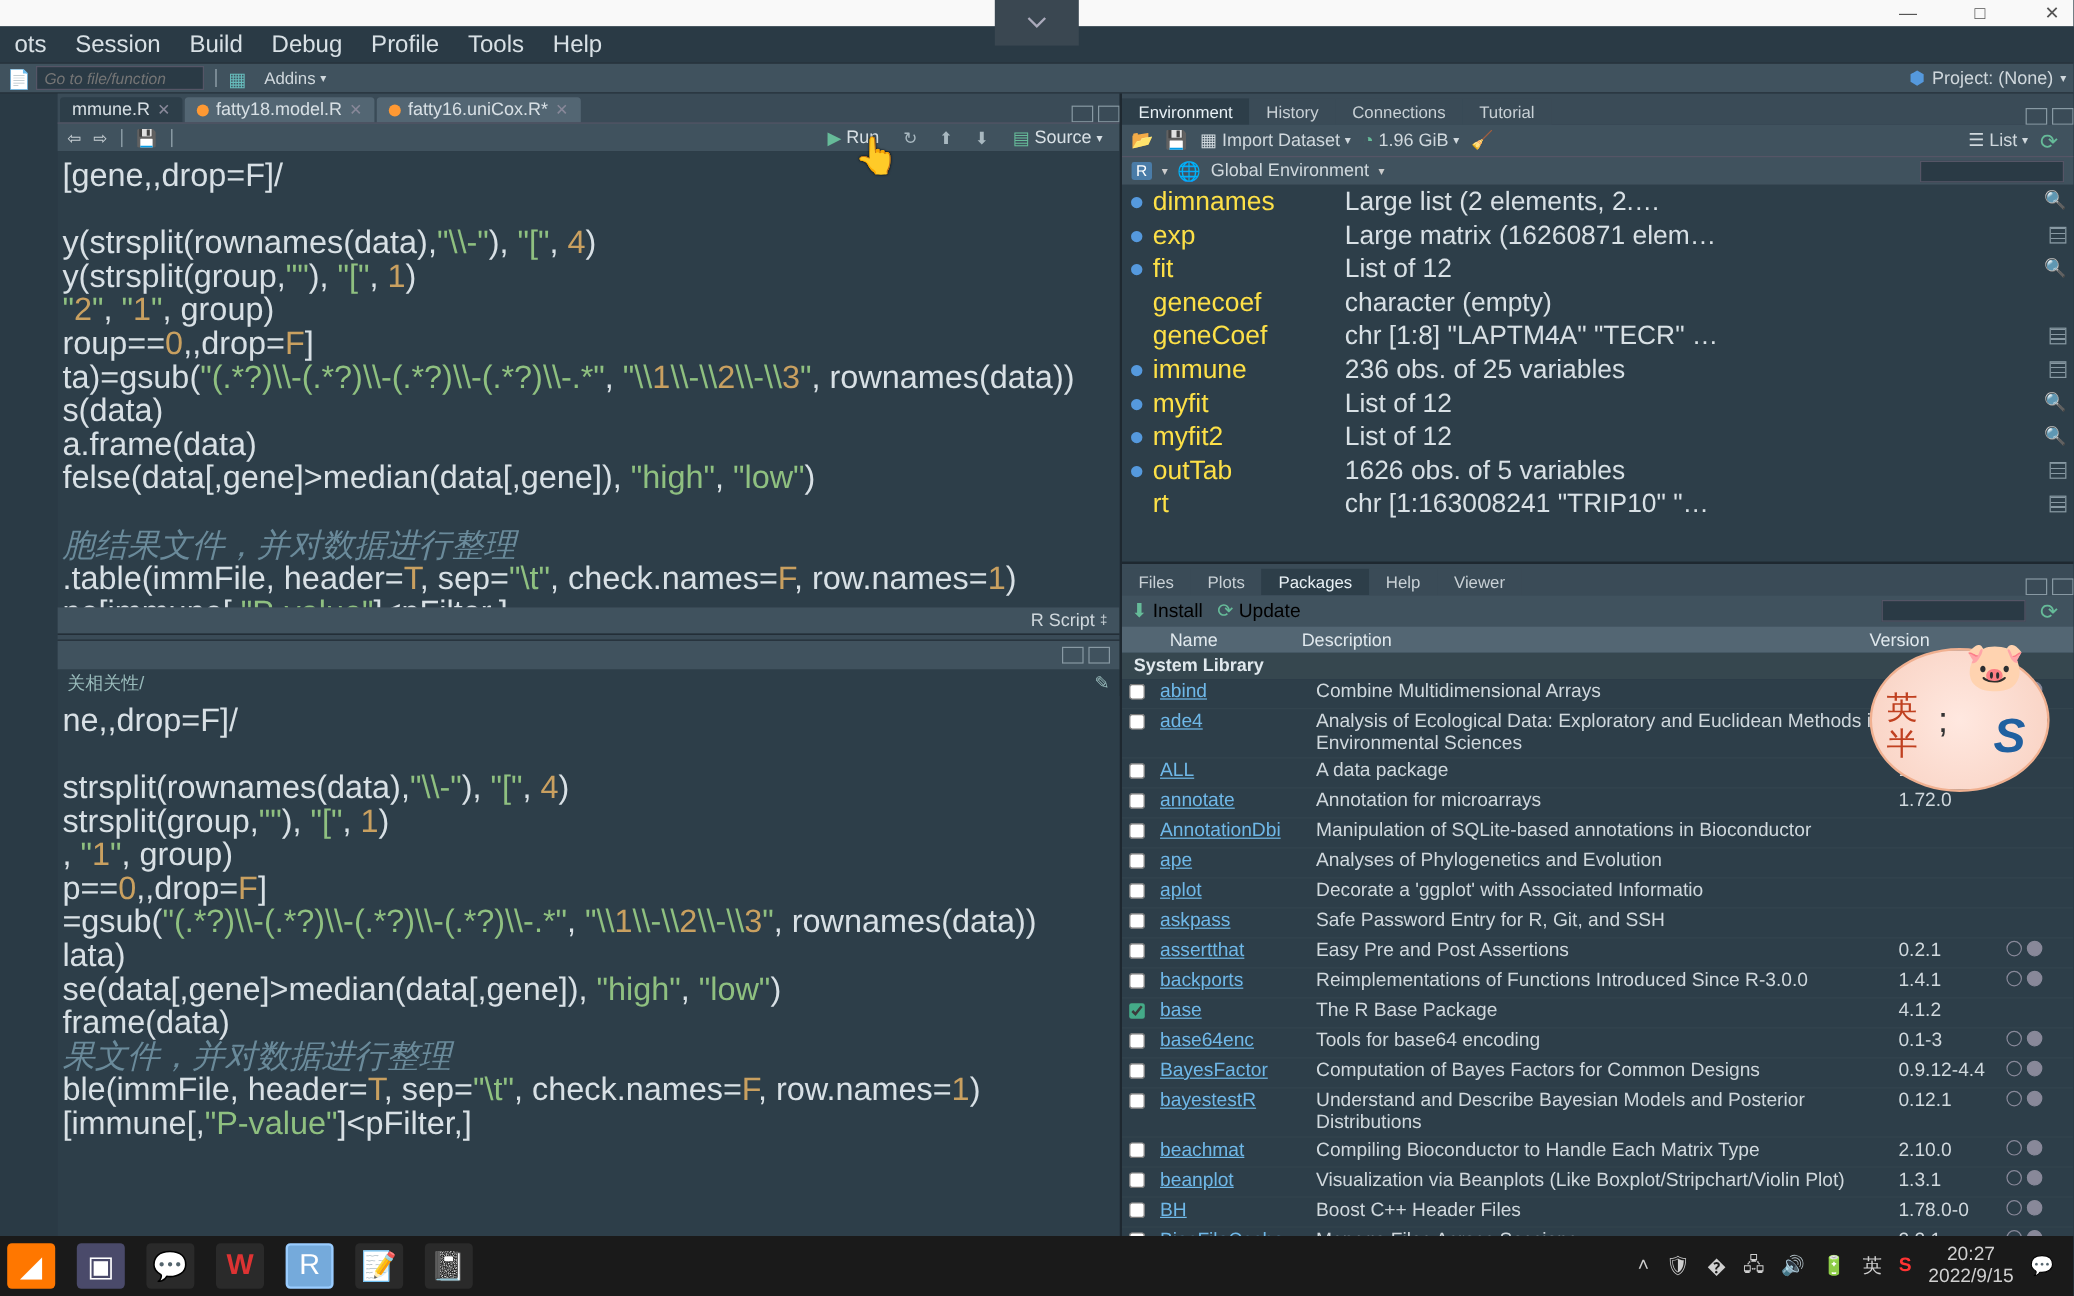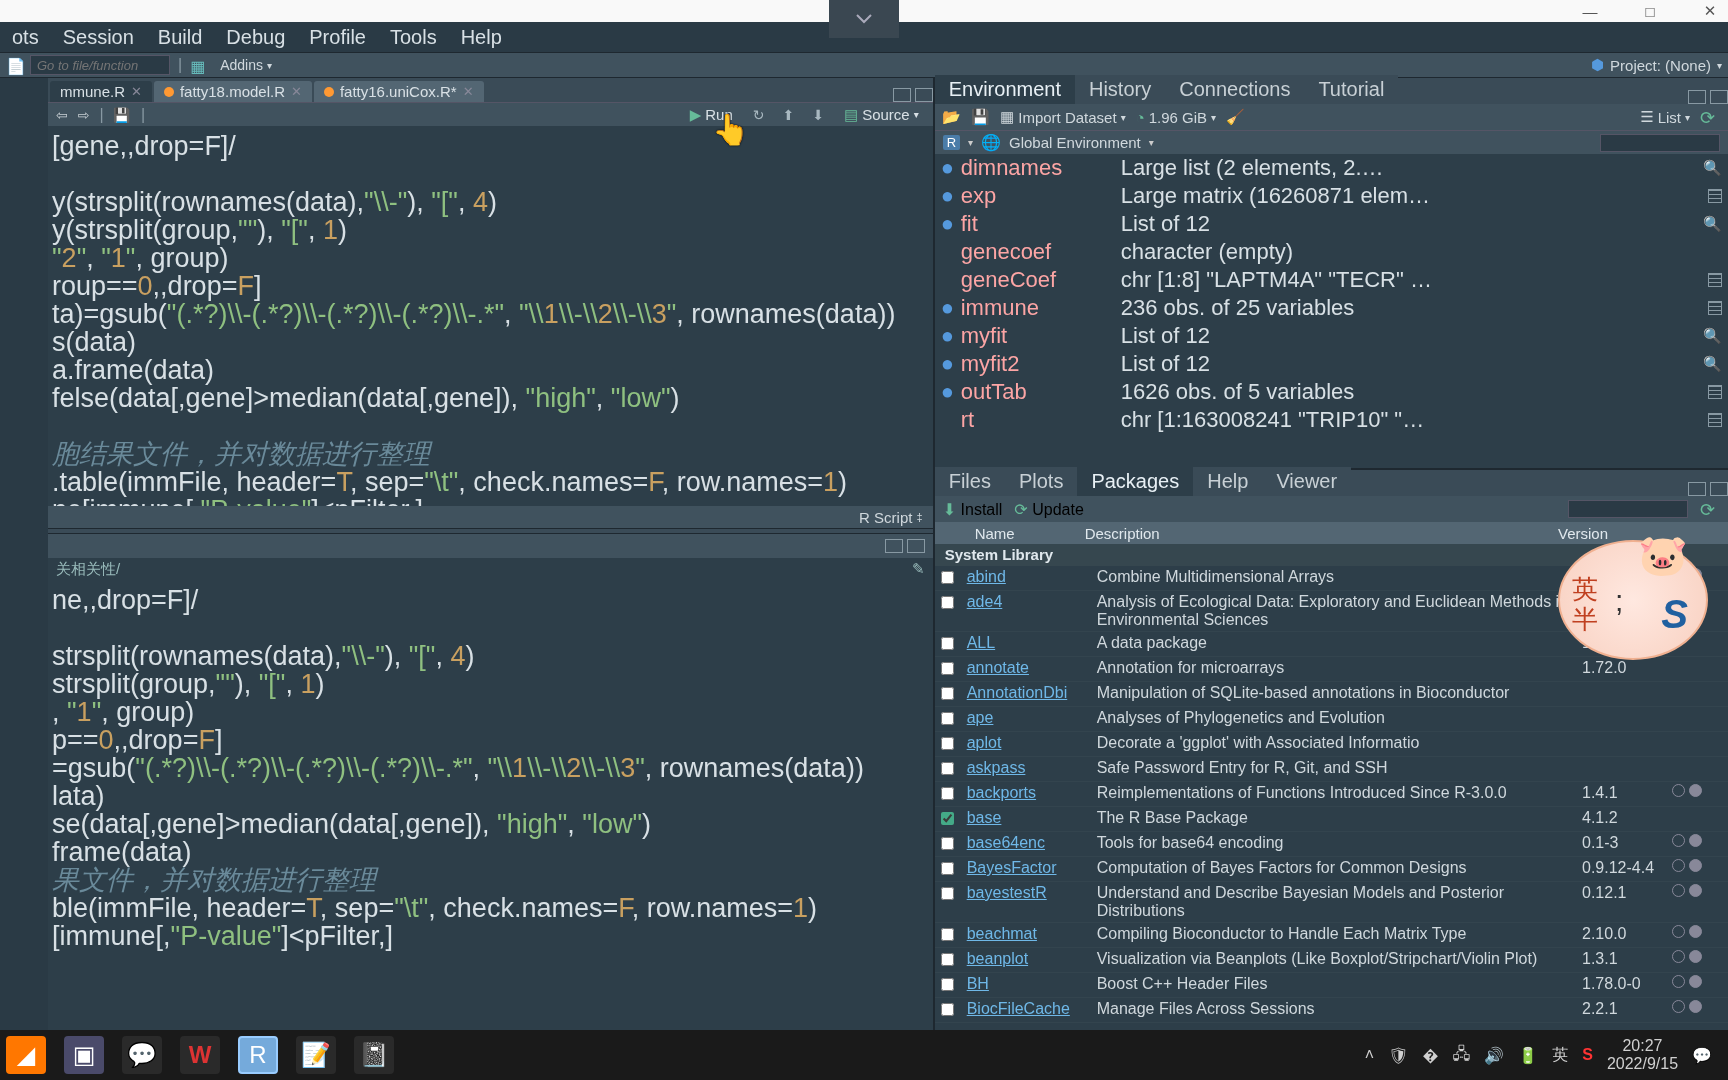--- a/index.html
+++ b/index.html
@@ -34,30 +34,30 @@
 .nm { color:#c9a060; }
 .kw { color:#c9a060; }
 .status-line { height:22px; background:#40525e; display:flex; align-items:center; justify-content:flex-end; padding:0 10px; color:#d0d8dd; font-size:15px; }
 .pane-split { height:6px; background:#3a4b57; border-top:1px solid #1e2830; border-bottom:1px solid #1e2830; }
 .console-hdr { height:24px; background:#40525e; display:flex; align-items:center; padding:0 8px; }
 .console-prompt { height:22px; background:#2d3e49; color:#9bb; font-size:15px; padding:2px 8px; display:flex; align-items:center; gap:6px; }
 .wand { color:#9bb; }
 .minmax { margin-left:auto; display:flex; gap:4px; }
 .mm { width:18px; height:14px; border:1px solid #8899a3; }
 .rtabs { height:26px; background:#3a4b57; display:flex; align-items:flex-end; }
-.rtab { color:#c8d0d5; font-size:20px; padding:3px 14px; background:#3a4b57; }
+.rtab { color:#c8d0d5; font-size:14px; padding:3px 14px; background:#3a4b57; }
 .rtab.active { background:#2d3e49; color:#e8f0f5; }
 .rtb { height:26px; background:#40525e; display:flex; align-items:center; padding:0 8px; gap:10px; }
 .rtb .rbtn { color:#d0d8dd; font-size:15px; display:flex; align-items:center; gap:4px; }
 .env-scope { height:24px; background:#40525e; display:flex; align-items:center; padding:0 8px; border-top:1px solid #556; gap:8px; }
 .env-scope input { background:#2a3a45; border:1px solid #556; height:18px; width:120px; }
 .env-list { flex:1; background:#2d3e49; overflow:hidden; font-family:Consolas,monospace; font-size:22px; line-height:28px; }
 .env-row { display:flex; align-items:center; padding:0 6px; }
 .env-row .bul { color:#5599dd; width:20px; }
-.env-row .nm { color:#fca5a5; width:160px; }
+.env-row .nm { color:#fde047; width:160px; }
 .env-row .vl { color:#d8e0e5; flex:1; overflow:hidden; white-space:nowrap; }
 .env-row .mag { color:#8899a3; font-size:15px; }
 .env-row .grid { width:14px; height:14px; border:1px solid #8899a3; background:repeating-linear-gradient(#8899a3 0 1px,transparent 1px 4px); }
 .right-lower { display:flex; flex-direction:column; height:578px; border-top:2px solid #1e2830; }
 .pkg-toolbar { height:26px; background:#40525e; display:flex; align-items:center; padding:0 8px; gap:12px; }
 .pkg-hdr { height:22px; background:#536673; display:flex; align-items:center; font-size:15px; color:#e0e8ed; }
 .pkg-hdr .col-n { width:150px; padding-left:40px; }
 .pkg-hdr .col-d { flex:1; }
 .pkg-hdr .col-v { width:110px; }
 .pkg-hdr .col-a { width:60px; }
@@ -401,20 +401,30 @@
             </div>
             <div class="pkg-row">
               <span class="cb"><input type="checkbox" style=""></span>
               <span class="nm">askpass</span>
               <span class="ds">Safe Password Entry for R, Git, and SSH</span>
               <span class="vr"></span>
               <span class="ac"></span>
             </div>
             <div class="pkg-row">
               <span class="cb"><input type="checkbox" style=""></span>
+              <span class="nm">assertthat</span>
+              <span class="ds">Easy Pre and Post Assertions</span>
+              <span class="vr">0.2.1</span>
+              <span class="ac">
+                <span class="circ"></span>
+                <span class="circ" style="background:#889;"></span>
+              </span>
+            </div>
+            <div class="pkg-row">
+              <span class="cb"><input type="checkbox" style=""></span>
               <span class="nm">backports</span>
               <span class="ds">Reimplementations of Functions Introduced Since R-3.0.0</span>
               <span class="vr">1.4.1</span>
               <span class="ac">
                 <span class="circ"></span>
                 <span class="circ" style="background:#889;"></span>
               </span>
             </div>
             <div class="pkg-row">
               <span class="cb"><input type="checkbox" checked="" style=""></span>

